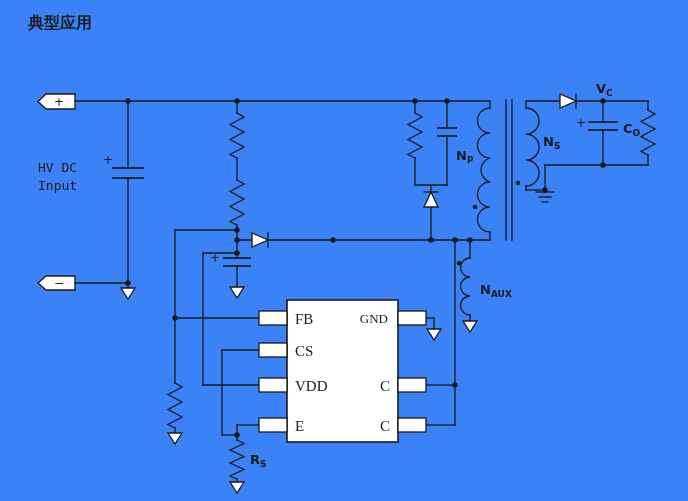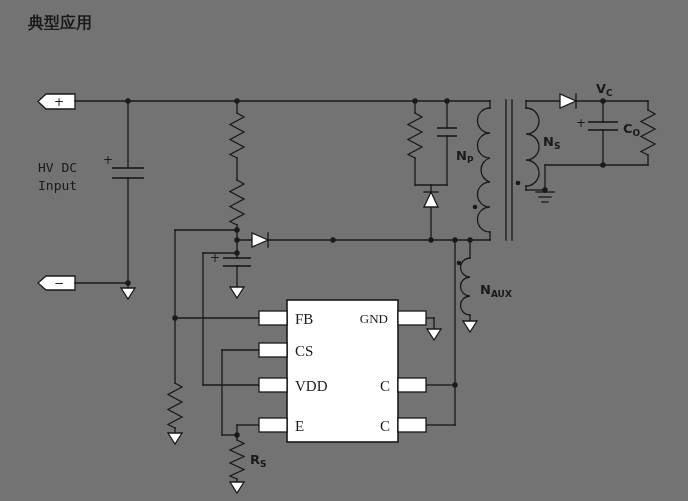--- a/index.html
+++ b/index.html
@@ -1,16 +1,16 @@
 <!DOCTYPE html>
 <html><head>
 <meta charset="utf-8">
 <style>
   html,body{margin:0;padding:0;background:#ffffff;}
-  .canvas{position:relative;width:688px;height:501px;background:#737373;overflow:hidden;
+  .canvas{position:relative;width:688px;height:501px;background:#3b82f6;overflow:hidden;
           font-family:"DejaVu Sans",sans-serif;}
   svg{display:block;}
   .w{stroke:#1a1a1a;stroke-width:1.3;fill:none;stroke-linecap:square;}
   .w2{stroke:#1a1a1a;stroke-width:1.6;fill:none;}
   .comp{stroke:#1a1a1a;stroke-width:1.3;fill:#ffffff;}
   .dot{fill:#1a1a1a;stroke:none;}
   text{fill:#1a1a1a;}
   .t-title{font:bold 16px "DejaVu Sans",sans-serif;}
   .t-mono{font:13px "DejaVu Sans Mono",monospace;}
   .t-pin{font:15px "Liberation Serif",serif;}

